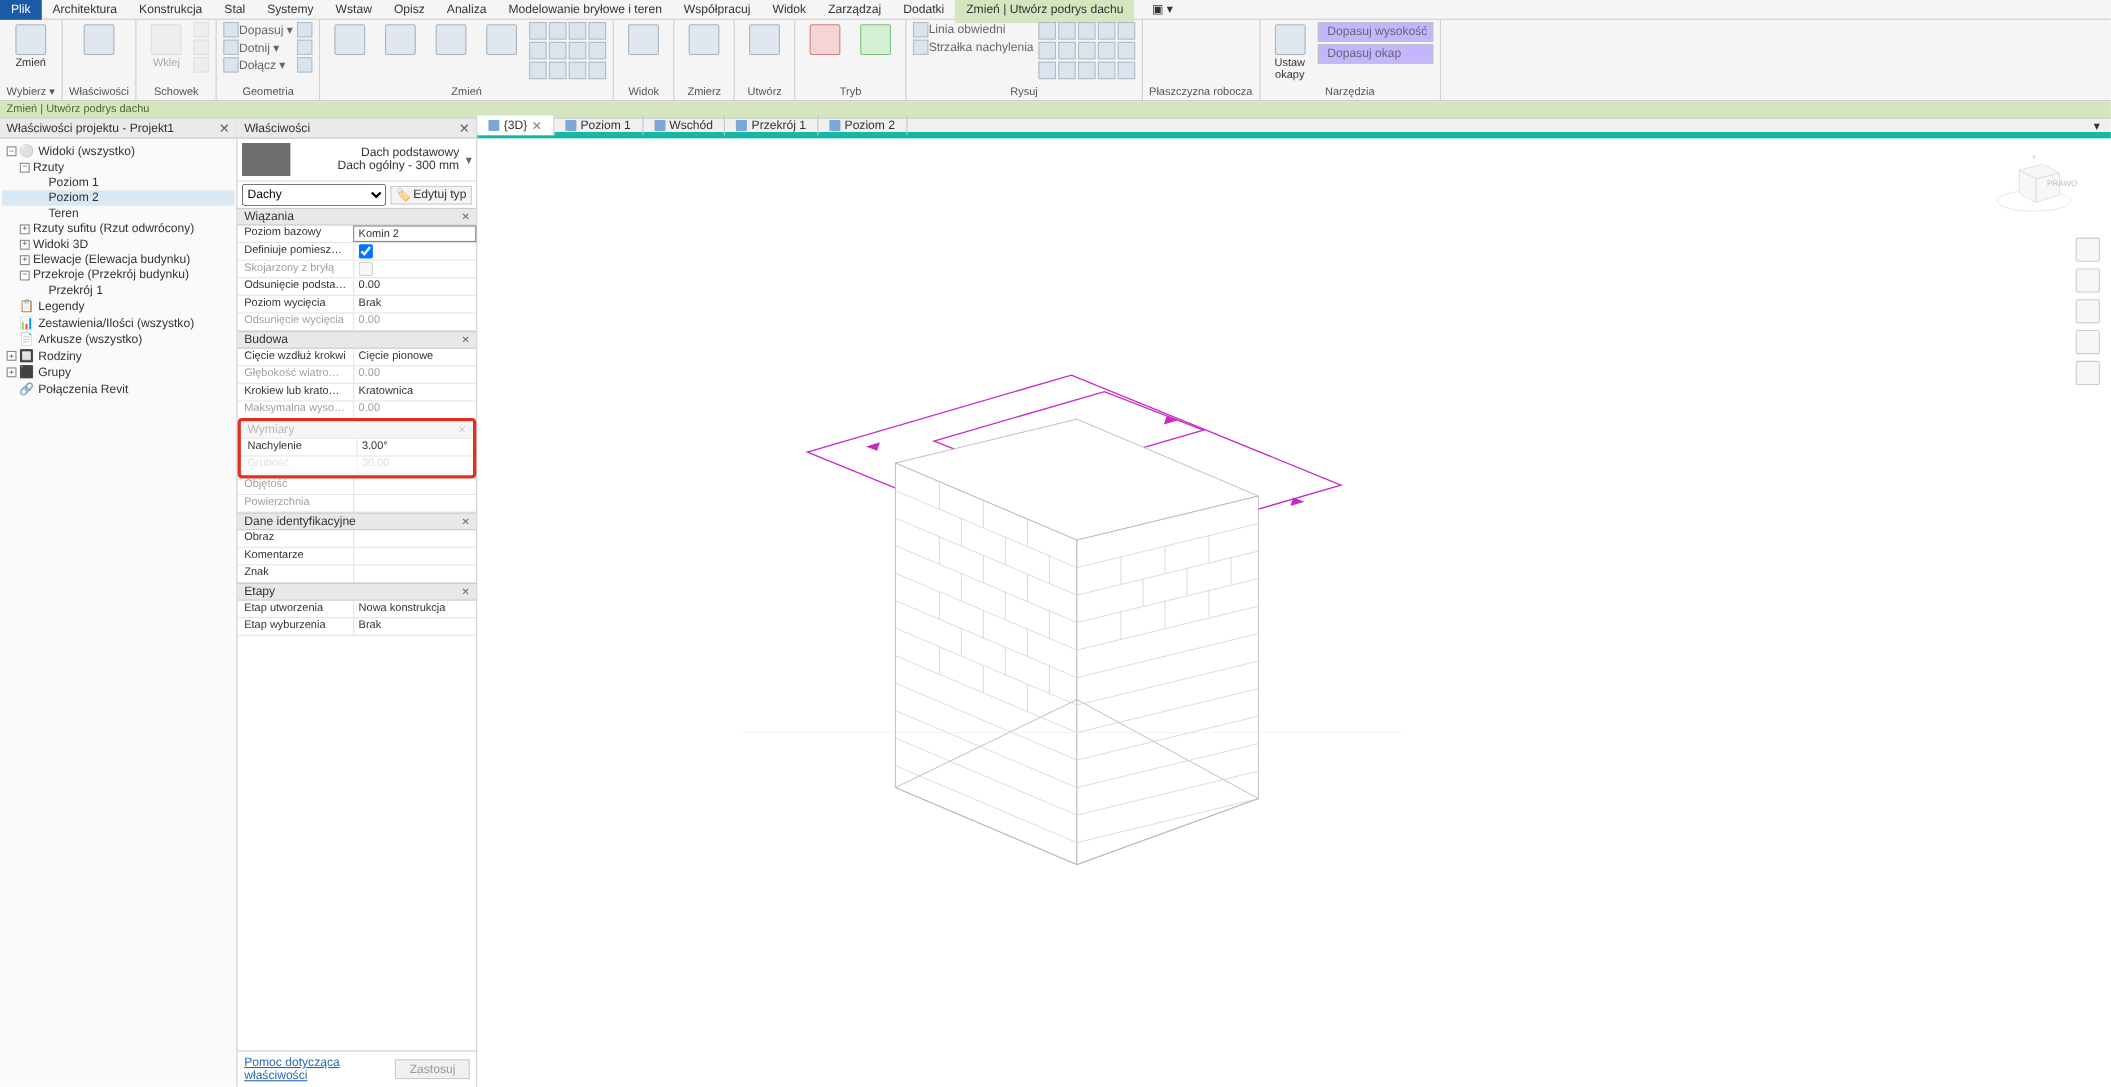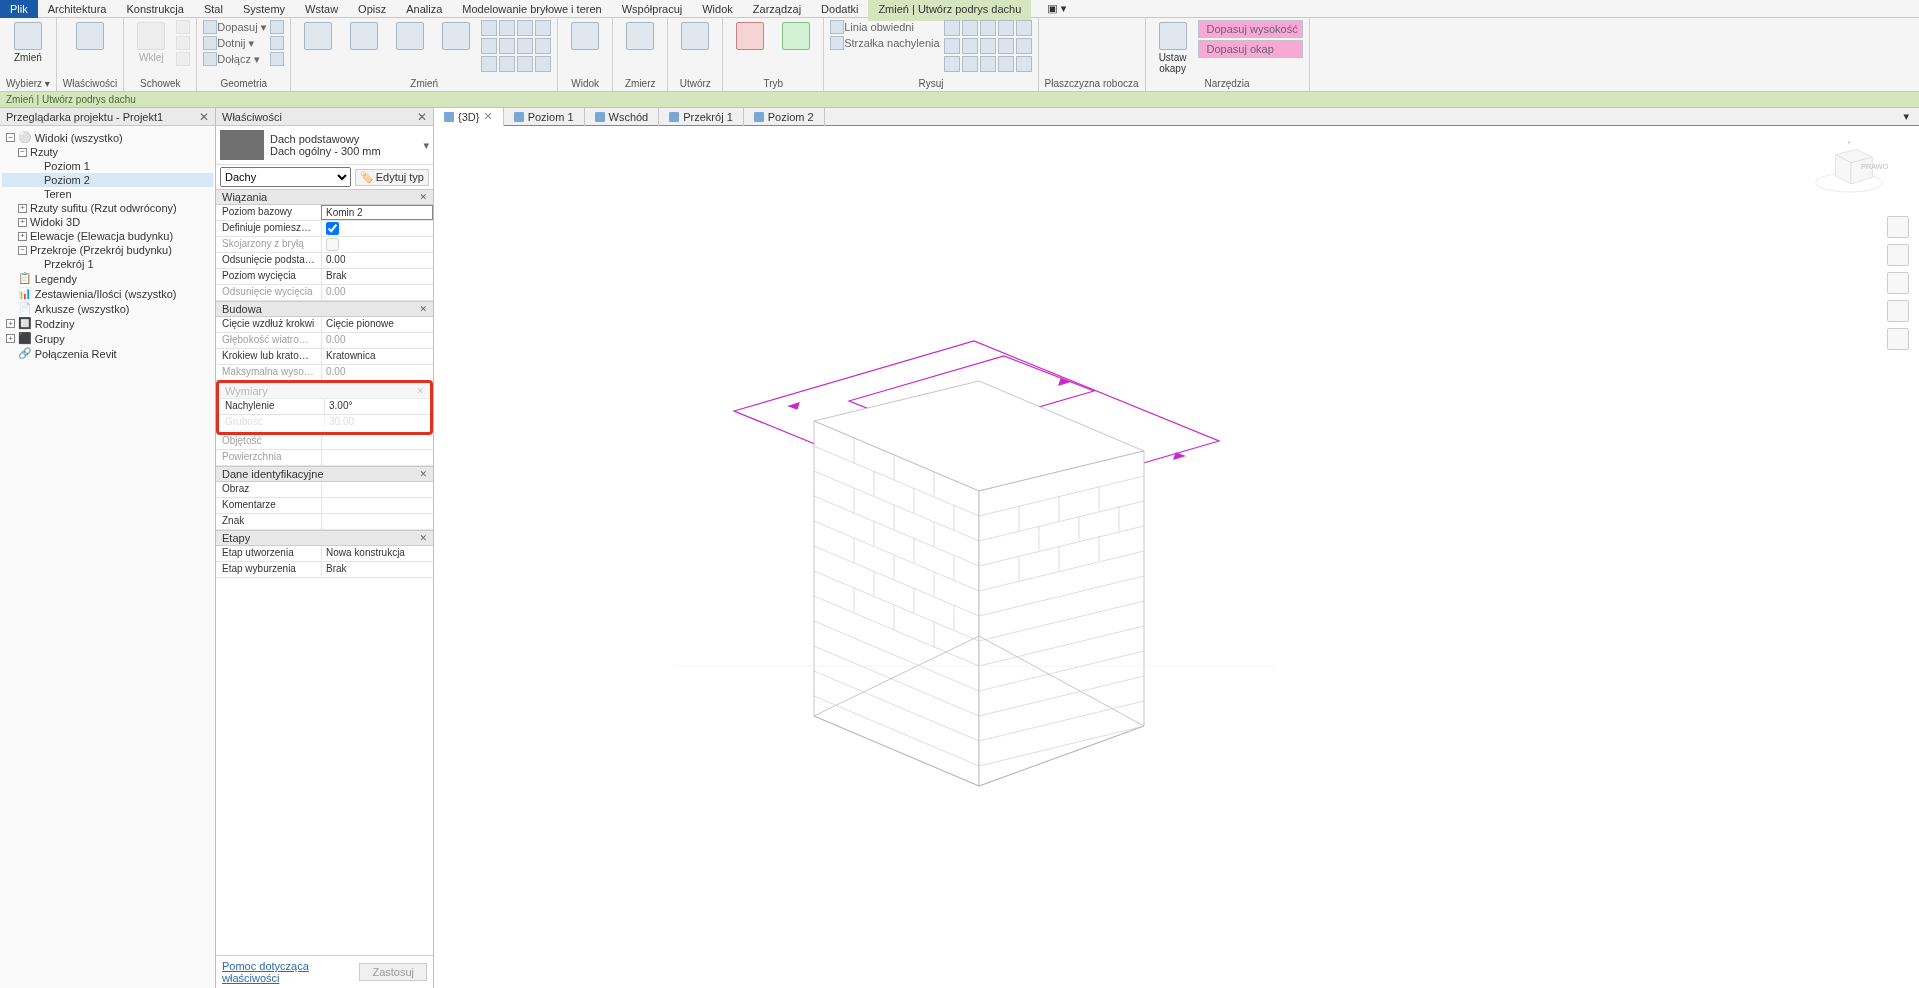--- a/index.html
+++ b/index.html
@@ -22,21 +22,21 @@
 .rbtn-big .lbl { font-size: 10px; color: #333; text-align: center; line-height: 11px; }
 .rbtn-big.disabled .lbl { color: #aaa; }
 .rbtn-big.disabled .icon { background: #eee; border-color: #ddd; }
 .rrow { display: flex; flex-direction: column; gap: 2px; }
 .rsmall { display: flex; align-items: center; gap: 0; font-size: 10px; color: #666; cursor: pointer; }
 .rsmall .icon-sm { width: 14px; height: 14px; background: #dbe4ec; border: 1px solid #b0bcc8; }
 .rsmall.disabled { color: #bbb; }
 .rsmall.disabled .icon-sm { background: #eee; border-color: #e0e0e0; }
 .icon-grid { display: grid; grid-template-columns: repeat(4, 16px); grid-auto-rows: 16px; gap: 2px; }
 .icon-grid .ic { background: #dbe4ec; border: 1px solid #b0bcc8; }
-.tool-box { border: 1px solid #bcc5cd; background: #f9a8d4; padding: 2px 4px; display: flex; align-items: center; gap: 4px; font-size: 10px; color: #667; }
+.tool-box { border: 1px solid #bcc5cd; background: #c4b5fd; padding: 2px 4px; display: flex; align-items: center; gap: 4px; font-size: 10px; color: #667; }
 
 
 .context-bar { background: #d4e5bf; color: #4a6a2b; font-size: 10px; padding: 2px 6px; border-bottom: 1px solid #c0c0c0; height: 16px; }
 
 
 .main { display: flex; height: calc(100vh - 18px - 74px - 16px); background: #fff; }
 .panel { border-right: 1px solid #c0c0c0; display: flex; flex-direction: column; background: #fafafa; }
 .panel-head { background: #eaeaea; border-bottom: 1px solid #c8c8c8; padding: 2px 6px; display: flex; align-items: center; justify-content: space-between; height: 18px; }
 .panel-head .close { color: #666; cursor: pointer; font-size: 12px; }
 
@@ -44,42 +44,42 @@
 .tree { padding: 4px 2px; overflow: auto; flex: 1; }
 .tree-item { display: flex; align-items: center; gap: 3px; padding: 1px 2px; white-space: nowrap; cursor: pointer; }
 .tree-item .exp { width: 9px; height: 9px; border: 1px solid #888; display: inline-flex; align-items: center; justify-content: center; font-size: 8px; line-height: 8px; color: #555; background: #fff; }
 .tree-item .spacer { width: 9px; height: 9px; display: inline-block; }
 .tree-item.selected { background: #d8e8f5; }
 .lvl1 { padding-left: 4px; }
 .lvl2 { padding-left: 16px; }
 .lvl3 { padding-left: 30px; }
 
 .props { width: 218px; background: #fff; }
-.type-sel { display: flex; align-items: center; padding: 4px; gap: 6px; border-bottom: 1px solid #ddd; }
+.type-sel { display: flex; align-items: center; padding: 4px; gap: 6px; border-bottom: 1px solid #ddd; text-align: right; }
 .type-sel .thumb { width: 44px; height: 30px; background: #6f6f6f; }
 .type-sel .info { flex: 1; font-size: 11px; }
 .type-sel .dd { color: #666; }
 .filter-row { display: flex; align-items: center; gap: 4px; padding: 2px 4px; }
 .filter-row select { flex: 1; font-size: 11px; height: 20px; }
 .filter-row .edit-btn { display: flex; align-items: center; gap: 2px; border: 1px solid #ccc; background: #f4f4f4; padding: 1px 4px; cursor: pointer; }
 .pgroup-head { background: #e8e8e8; border-top: 1px solid #ccc; border-bottom: 1px solid #ccc; padding: 1px 6px; display: flex; justify-content: space-between; align-items: center; font-size: 11px; }
 .pgroup-head .collapse { font-size: 9px; color: #666; }
 .prow { display: flex; border-bottom: 1px solid #e4e4e4; height: 16px; }
 .prow .pname { width: 105px; padding: 1px 6px; font-size: 10px; overflow: hidden; white-space: nowrap; text-overflow: ellipsis; }
 .prow .pval { flex: 1; padding: 1px 4px; font-size: 10px; border-left: 1px solid #e4e4e4; }
 .prow.dis .pname, .prow.dis .pval { color: #a0a0a0; }
 .prow .pval input[type=checkbox] { margin: 0; }
 .prow.boxed .pval { border: 1px solid #888; }
 .highlight-box { border: 3px solid #e03020; border-radius: 4px; margin: -1px 0; padding-bottom: 1px; position: relative; z-index: 5; }
 .props-footer { margin-top: auto; display: flex; justify-content: space-between; align-items: center; padding: 4px 6px; border-top: 1px solid #ccc; }
 .props-footer a { color: #2a6ab0; text-decoration: underline; cursor: pointer; }
 .props-footer button { background: #f0f0f0; border: 1px solid #ccc; padding: 2px 12px; color: #999; }
 
 .viewport-wrap { flex: 1; display: flex; flex-direction: column; position: relative; }
-.view-tabs { display: flex; align-items: center; background: #f0f0f0; border-bottom: 1px solid #14b8a6; height: 18px; }
+.view-tabs { display: flex; align-items: center; background: #f0f0f0; border-bottom: 6px solid #14b8a6; height: 18px; }
 .vtab { display: flex; align-items: center; gap: 4px; padding: 0 10px; height: 18px; border-right: 1px solid #c8c8c8; cursor: pointer; }
 .vtab.active { background: #fff; }
 .vtab .close { color: #888; font-size: 11px; }
 .vtab .vicon { width: 10px; height: 10px; background: #7aa7d4; border-radius: 1px; }
 .viewport { flex: 1; background: #fff; position: relative; overflow: hidden; }
 .viewcube { position: absolute; top: 10px; right: 30px; width: 80px; height: 60px; opacity: 0.55; }
 .navbar-right { position: absolute; top: 90px; right: 10px; width: 22px; display: flex; flex-direction: column; gap: 6px; }
 .navbar-right .nbtn { width: 22px; height: 22px; border: 1px solid #ccc; background: #f7f7f7; border-radius: 2px; }
 
 .viewscale { position: absolute; bottom: 0; left: 0; right: 0; height: 18px; background: #f5f5f5; border-top: 1px solid #c8c8c8; display: flex; align-items: center; gap: 6px; padding: 0 10px; font-size: 10px; color: #555; }
@@ -298,21 +298,21 @@
     <div class="gtitle">Narzędzia</div>
   </div>
 </div>
 
 <div class="context-bar">Zmień | Utwórz podrys dachu</div>
 
 <div class="main">
 
   <div class="panel browser">
     <div class="panel-head">
-        <span>Przeglądarka projektu - Projekt1</span>
+        <span>Właściwości projektu - Projekt1</span>
         <span class="close">✕</span>
       </div>
     <div class="tree">
       <div class="tree-item lvl1">
           <span class="exp">−</span>
           <span>⚪</span>
           <span>Widoki (wszystko)</span>
         </div>
       <div class="tree-item lvl2">
           <span class="exp">−</span>

